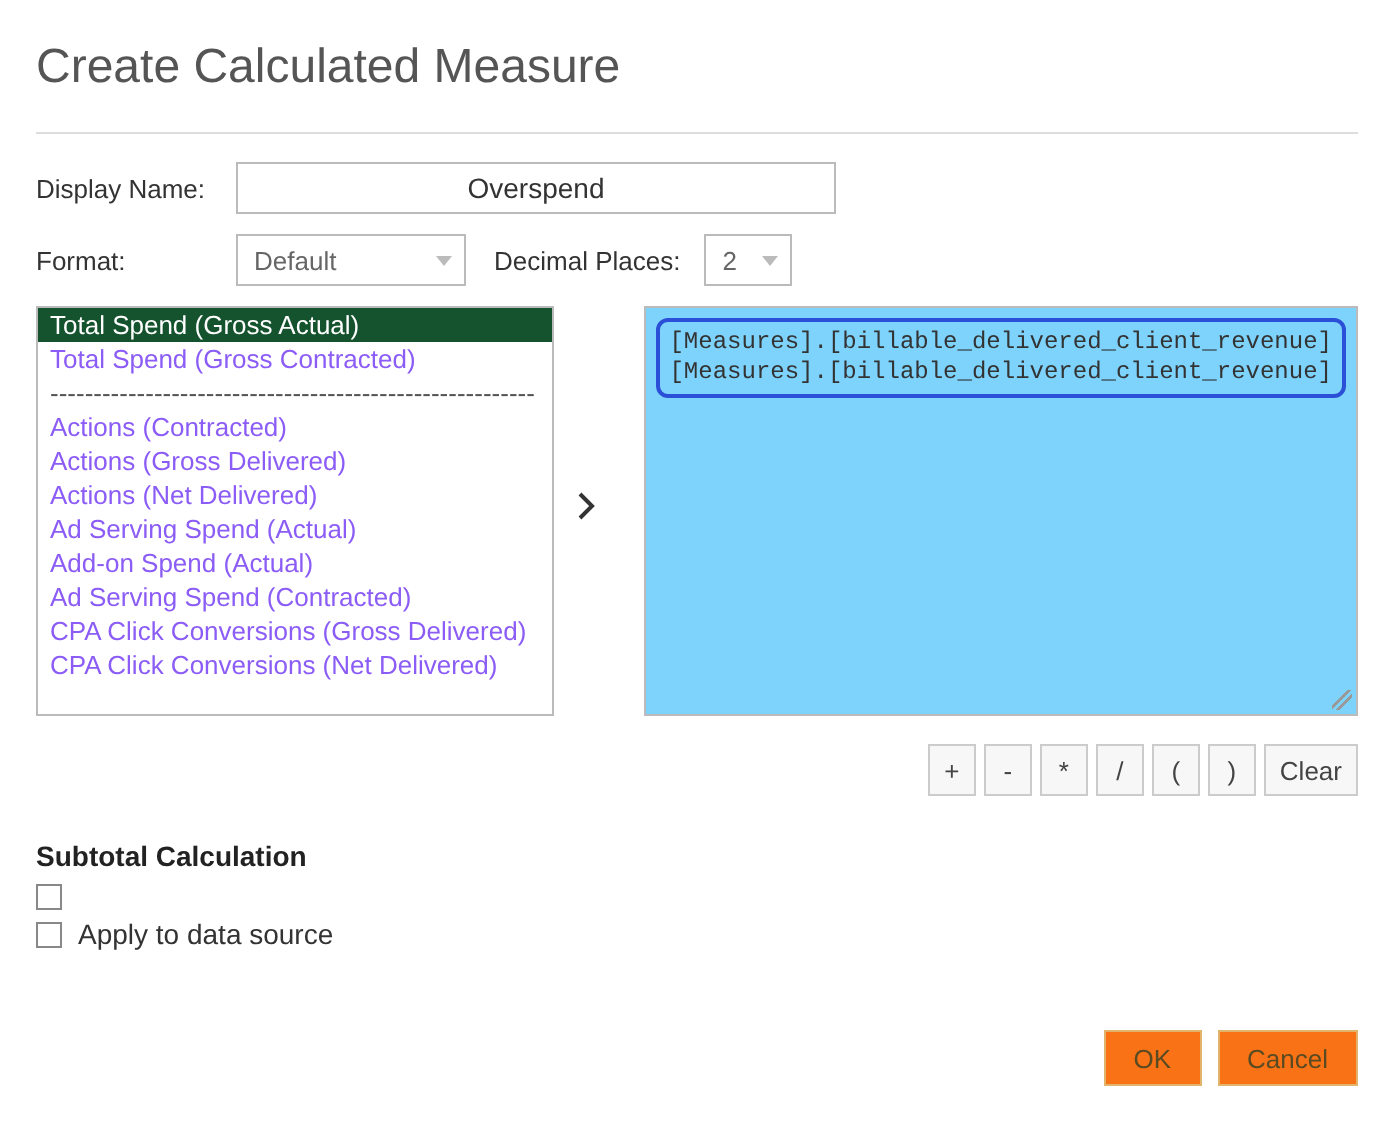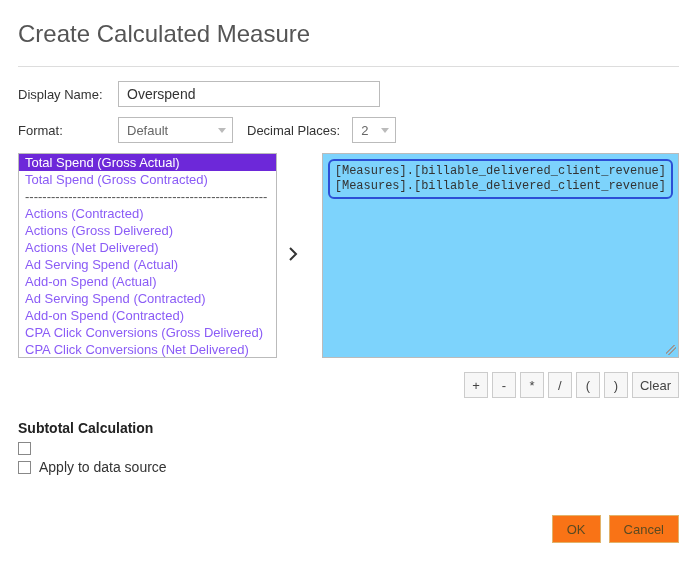--- a/index.html
+++ b/index.html
@@ -25,21 +25,21 @@
   }
   .row { display: flex; align-items: center; margin-bottom: 10px; }
   .lbl { width: 100px; font-size: 13px; color: #333; }
   .text-input {
     border: 1px solid #bbb;
     height: 26px;
     padding: 2px 8px;
     font-size: 14px;
     color: #333;
   }
-  .display-name-input { width: 262px; }
+  .display-name-input { width: 300px; text-align: center; }
   .select {
     border: 1px solid #bbb;
     height: 26px;
     width: 115px;
     padding: 0 6px 0 8px;
     font-size: 13px;
     color: #666;
     display: inline-flex;
     align-items: center;
     justify-content: space-between;
@@ -71,21 +71,21 @@
   }
   .listbox::-webkit-scrollbar { width: 16px; }
   .listbox::-webkit-scrollbar-track { background: #f0f0f0; }
   .listbox::-webkit-scrollbar-thumb { background: #c7c7c7; }
   .li-item {
     padding: 0 6px;
     white-space: nowrap;
     cursor: default;
     color: #8b5cf6;
   }
-  .li-item.selected { background: #6d28d9; color: #fff; }
+  .li-item.selected { background: #14532d; color: #fff; }
   .li-divider {
     padding: 0 6px;
     color: #555;
     letter-spacing: 0;
     white-space: nowrap;
     overflow: hidden;
   }
   .arrow-col {
     width: 34px;
     text-align: center;
@@ -198,21 +198,20 @@
   <div class="listbox" id="measures-listbox">
       <div class="li-item selected">Total Spend (Gross Actual)</div>
       <div class="li-item">Total Spend (Gross Contracted)</div>
       <div class="li-divider">--------------------------------------------------------</div>
       <div class="li-item">Actions (Contracted)</div>
       <div class="li-item">Actions (Gross Delivered)</div>
       <div class="li-item">Actions (Net Delivered)</div>
       <div class="li-item">Ad Serving Spend (Actual)</div>
       <div class="li-item">Add-on Spend (Actual)</div>
       <div class="li-item">Ad Serving Spend (Contracted)</div>
-      <div class="li-item">Add-on Spend (Contracted)</div>
       <div class="li-item">CPA Click Conversions (Gross Delivered)</div>
       <div class="li-item">CPA Click Conversions (Net Delivered)</div>
     </div>
   <div class="arrow-col">
     <svg width="10" height="14" viewBox="0 0 10 14">
       <path d="M2 1 L8 7 L2 13" fill="none" stroke="#333" stroke-width="2"></path>
     </svg>
   </div>
   <div class="formula-box">
     <div class="formula-inner" id="formula-inner">

